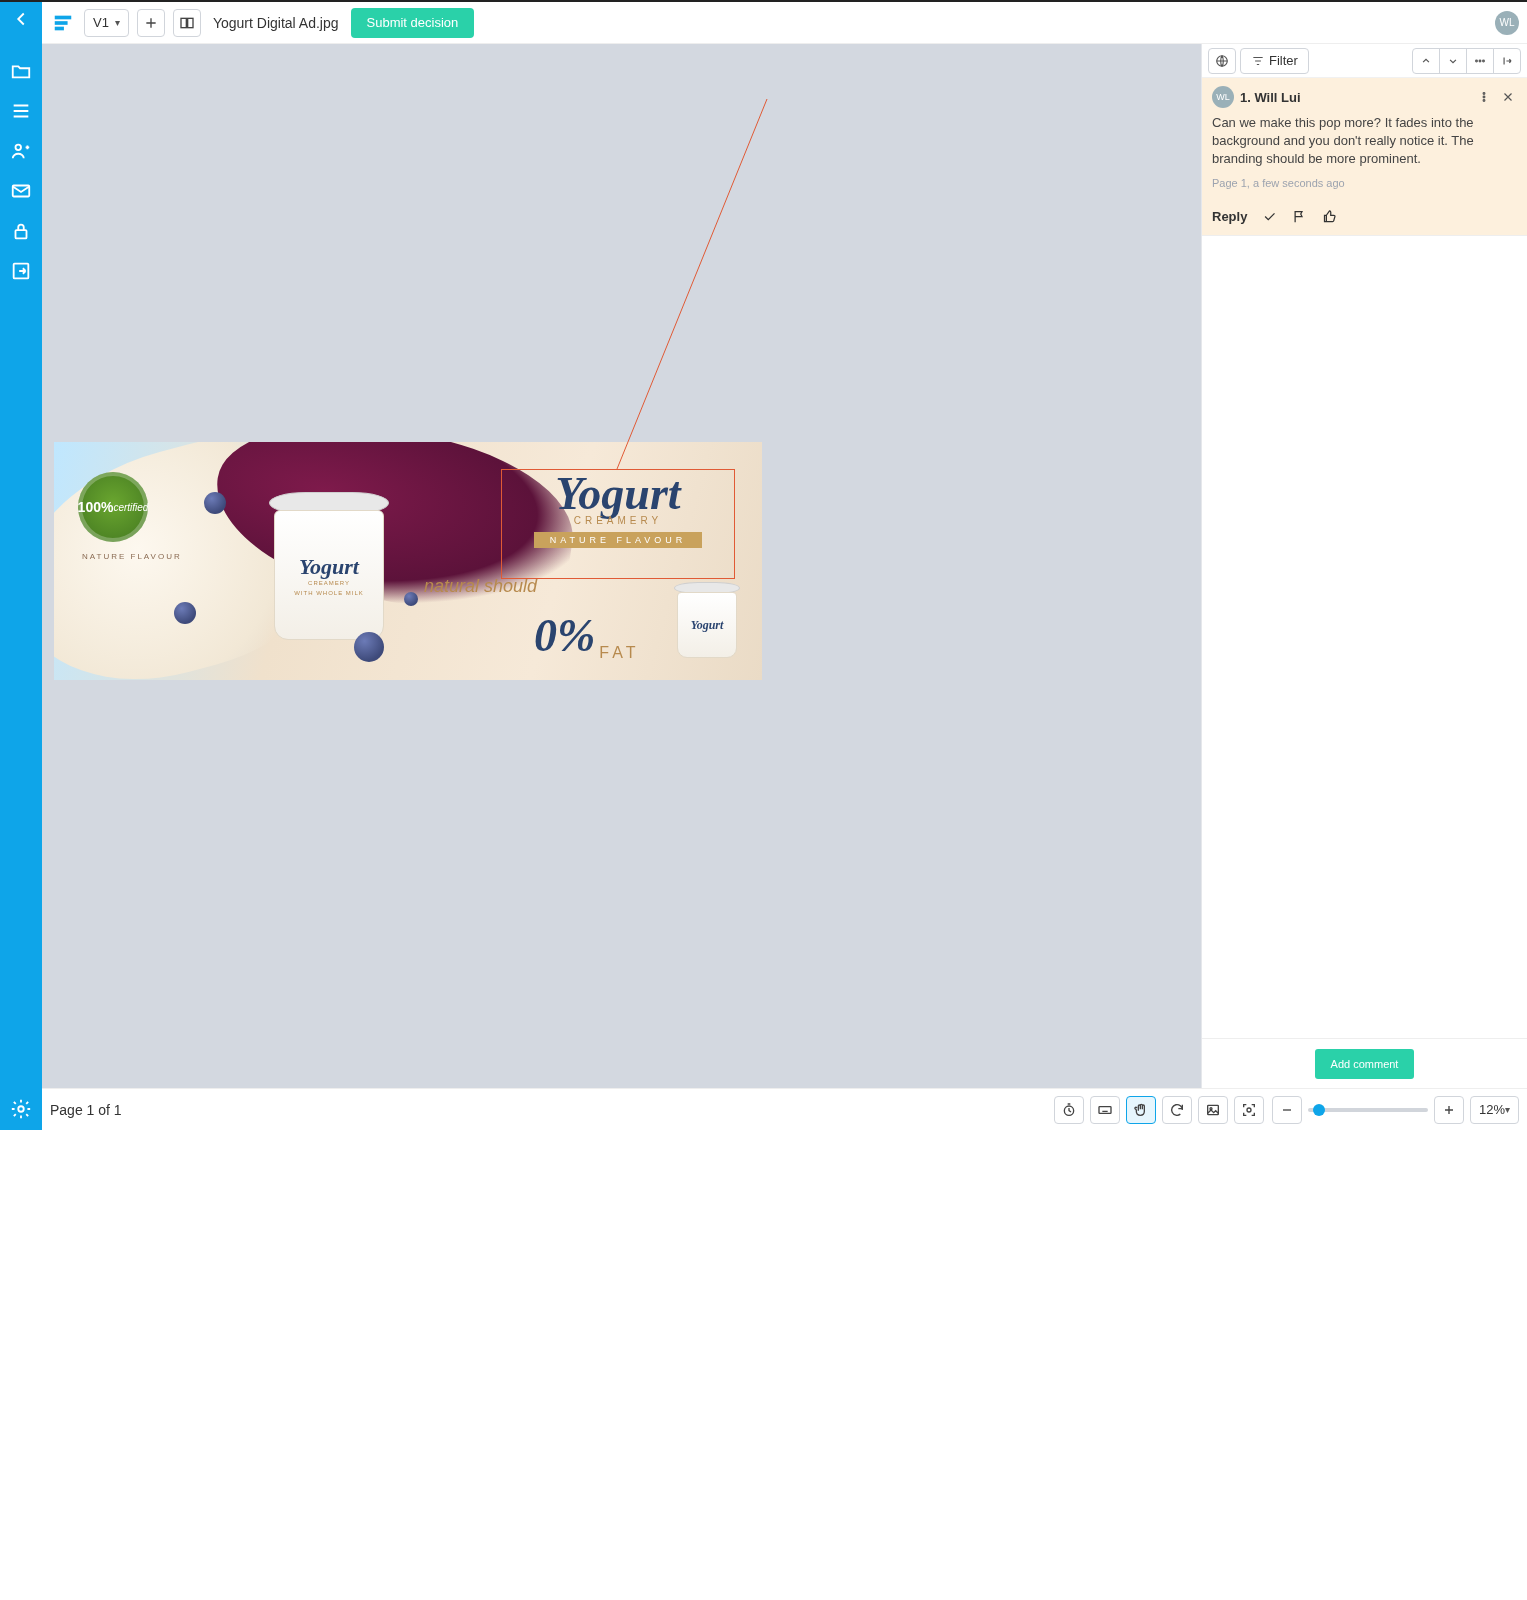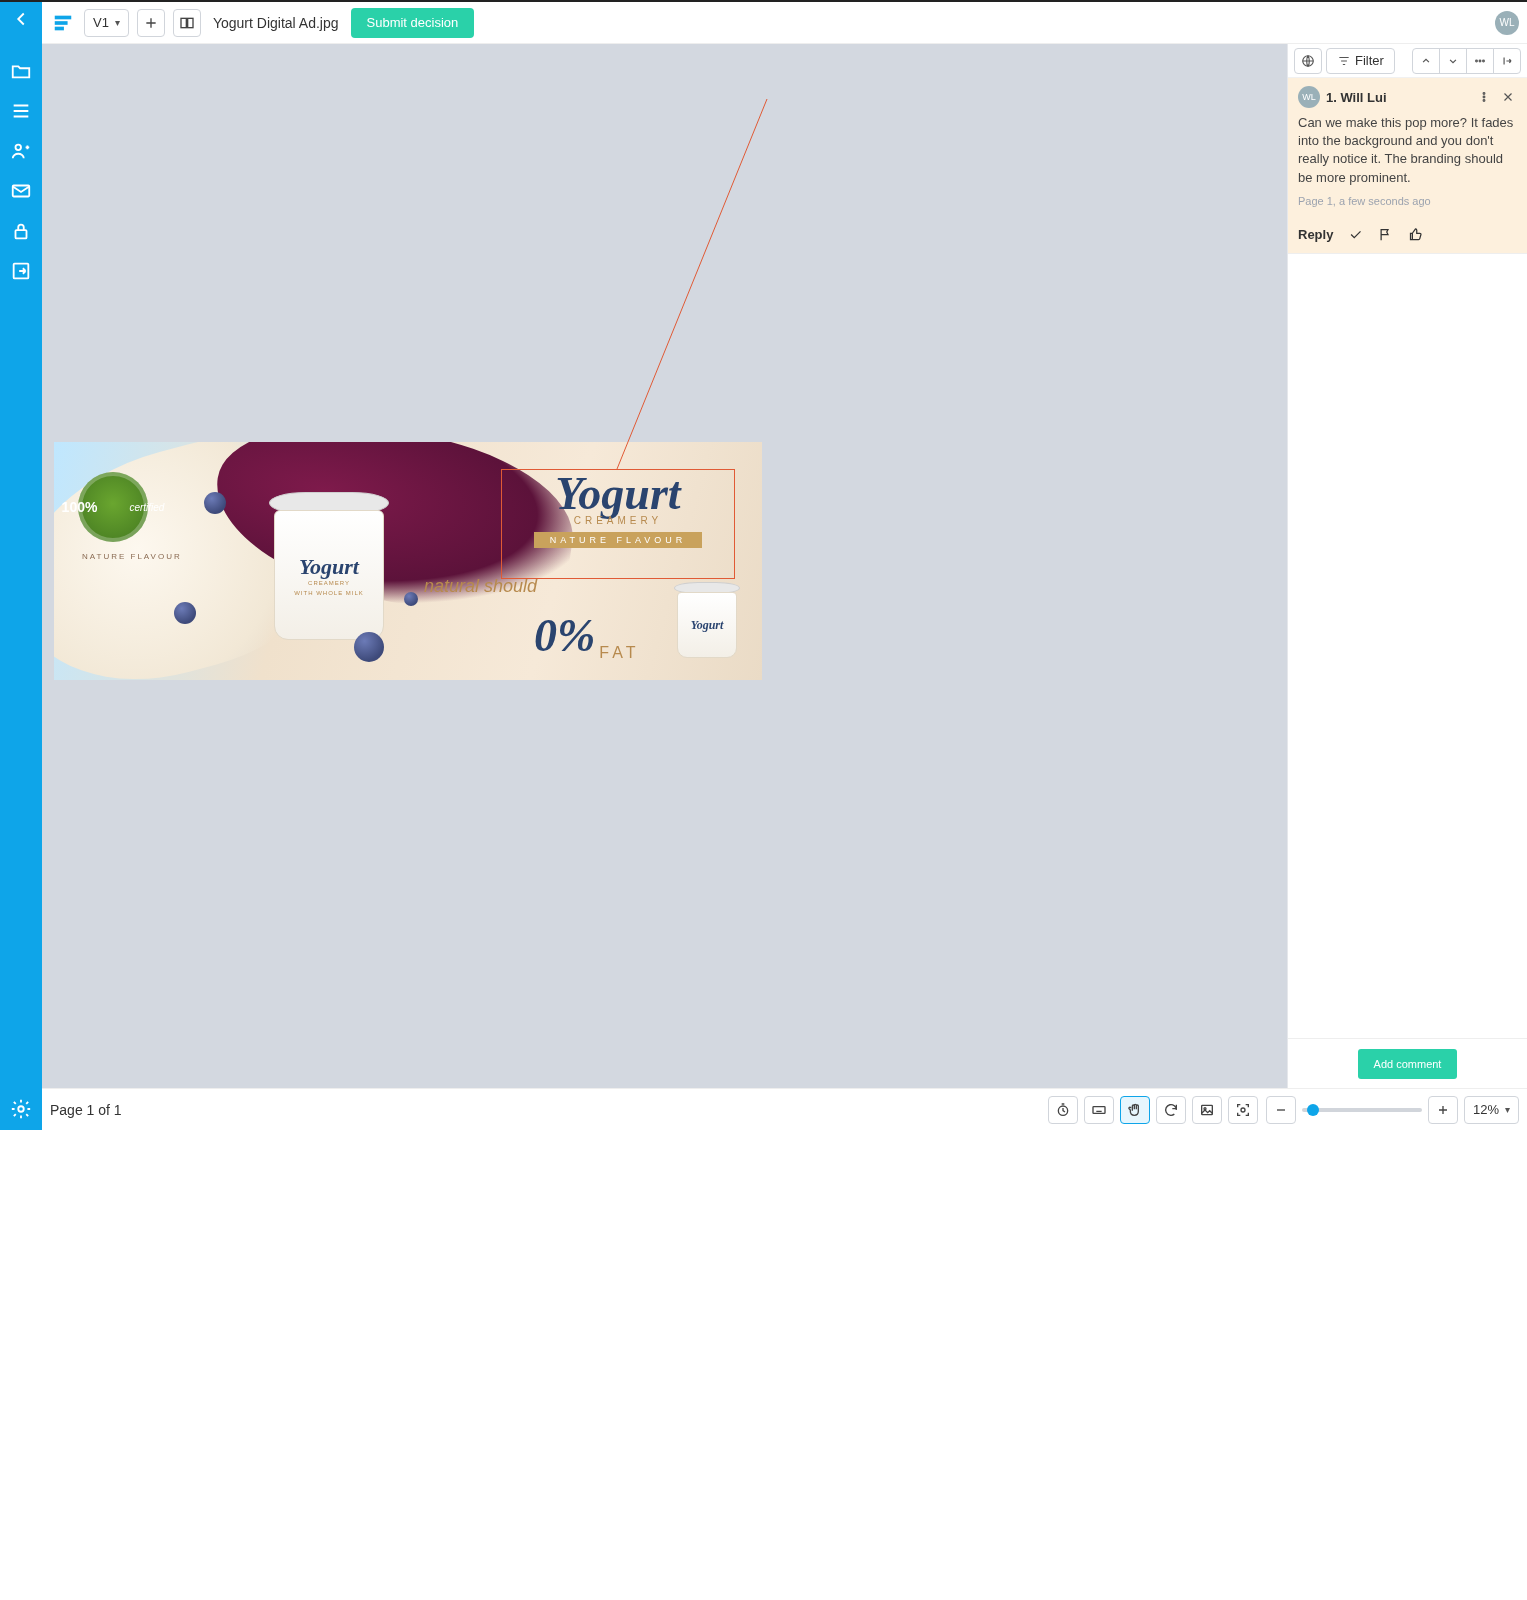--- a/index.html
+++ b/index.html
@@ -21,21 +21,21 @@
   .icon-btn { width: 28px; height: 28px; border: 1px solid #d1d5db; border-radius: 4px; display: flex; align-items: center; justify-content: center; cursor: pointer; background: #fff; }
   .icon-btn svg { width: 16px; height: 16px; stroke: #444; fill: none; stroke-width: 2; }
   .filename { font-size: 14px; color: #333; padding: 0 4px; max-width: 200px; overflow: hidden; white-space: nowrap; text-overflow: ellipsis; }
   .submit-btn { background: #2ad1a9; color: #fff; border: none; border-radius: 4px; height: 30px; padding: 0 16px; font-size: 13px; cursor: pointer; }
   .topbar .grow { flex: 1; }
   .avatar-top { width: 24px; height: 24px; border-radius: 50%; background: #9ab0b8; color: #fff; font-size: 10px; display: flex; align-items: center; justify-content: center; font-weight: 500; }
   
   .body { flex: 1; display: flex; min-height: 0; }
   .canvas-wrap { flex: 1; background: #d3d8e0; position: relative; overflow: hidden; }
   
-  .panel { width: 240px; border-left: 1px solid #e5e7eb; display: flex; flex-direction: column; background: #fff; }
+  .panel { width: 326px; border-left: 1px solid #e5e7eb; display: flex; flex-direction: column; background: #fff; }
   .panel-toolbar { height: 34px; display: flex; align-items: center; padding: 4px 6px; gap: 0; border-bottom: 1px solid #f1f1f1; }
   .panel-toolbar .tb-btn { width: 28px; height: 26px; border: 1px solid #d1d5db; display: flex; align-items: center; justify-content: center; cursor: pointer; background: #fff; }
   .panel-toolbar .tb-btn:first-child { border-radius: 4px 0 0 4px; }
   .panel-toolbar .filter-btn { border: 1px solid #d1d5db; border-radius: 4px; height: 26px; display: flex; align-items: center; gap: 4px; padding: 0 10px; font-size: 13px; cursor: pointer; margin-left: 4px; color: #333; }
   .panel-toolbar .grow { flex: 1; }
   .panel-toolbar .right-group { display: flex; }
   .panel-toolbar .right-group .tb-btn { border-radius: 0; margin-left: -1px; }
   .panel-toolbar .right-group .tb-btn:first-child { border-radius: 4px 0 0 4px; margin-left: 0; }
   .panel-toolbar .right-group .tb-btn:last-child { border-radius: 0 4px 4px 0; }
   .panel-toolbar svg { width: 14px; height: 14px; stroke: #555; fill: none; stroke-width: 2; }
@@ -59,34 +59,34 @@
   .bottombar { height: 42px; border-top: 1px solid #eee; display: flex; align-items: center; padding: 0 8px; gap: 8px; }
   .page-info { font-size: 14px; color: #333; }
   .bottombar .grow { flex: 1; }
   .tool-group { display: flex; gap: 6px; }
   .tool-btn { width: 30px; height: 28px; border: 1px solid #d1d5db; border-radius: 4px; display: flex; align-items: center; justify-content: center; cursor: pointer; background: #fff; }
   .tool-btn.active { border-color: #0ea5e9; background: #e6f6fd; }
   .tool-btn svg { width: 16px; height: 16px; stroke: #444; fill: none; stroke-width: 2; }
   .zoom-group { display: flex; align-items: center; gap: 6px; }
   .zoom-slider { width: 120px; height: 4px; background: #d1d5db; border-radius: 2px; position: relative; }
   .zoom-thumb { position: absolute; top: -4px; width: 12px; height: 12px; border-radius: 50%; background: #0ea5e9; left: 4%; }
-  .zoom-dropdown { border: 1px solid #d1d5db; border-radius: 4px; height: 28px; display: flex; align-items: center; padding: 0 8px; font-size: 13px; cursor: pointer; gap: 6px; color: #333; }
+  .zoom-dropdown { border: 1px solid #d1d5db; border-radius: 4px; height: 28px; display: flex; align-items: center; padding: 0 8px; font-size: 13px; cursor: pointer; gap: 0; color: #333; }
   .zoom-dropdown .caret { font-size: 10px; color: #555; }
   
   .canvas-img {
     position: absolute; left: 12px; right: 0; top: 398px; height: 238px;
     background: linear-gradient(105deg, #bfe7ff 0%, #f0e1cc 35%, #f6e9d8 70%, #eadbc6 100%);
     display: flex; align-items: stretch;
     width: 708px;
     overflow: hidden;
   }
   .blob-milk { position: absolute; left: -40px; top: 10px; width: 320px; height: 220px; background: radial-gradient(circle at 40% 40%, #fdf8ef 0%, #f2e8d6 60%, transparent 70%); border-radius: 60% 40% 50% 50%; transform: rotate(-15deg);}
   .blob-berry { position: absolute; left: 160px; top: -10px; width: 360px; height: 170px; background: radial-gradient(ellipse at 30% 40%, #7e1a4b 0%, #5c123a 60%, transparent 75%); border-radius: 50% 60% 40% 70%; transform: rotate(8deg);}
   .badge-cert { position: absolute; left: 24px; top: 30px; width: 70px; height: 70px; border-radius: 50%; background: radial-gradient(circle at 50% 45%, #6aa62f 0%, #4d8424 70%); color: #fff; display: flex; flex-direction: row; align-items: center; justify-content: center; font-size: 14px; font-weight: 700; box-shadow: inset 0 0 0 4px rgba(255,255,255,0.25); }
-  .badge-cert span:last-child { font-size: 10px; font-style: italic; font-weight: 400; padding-left: 32px; }
+  .badge-cert span:last-child { font-size: 10px; font-style: italic; font-weight: 400; }
   .nat-flav { position:absolute; left:28px; top:110px; font-size:8px; letter-spacing:2px; color:#8a6b53; }
   .cup { position: absolute; left: 210px; top: 50px; width: 130px; height: 160px; }
   .cup .lid { width: 120px; height: 22px; background: #e8e8e8; border-radius: 60px/18px; border: 1px solid #cfcfcf; margin: 0 auto; }
   .cup .body2 { width: 110px; height: 130px; background: linear-gradient(180deg,#fff,#f3efe7); margin: -4px auto 0; border-radius: 6px 6px 14px 14px; border: 1px solid #e2d9c8; display:flex; flex-direction:column; align-items:center; justify-content:center; }
   .cup .brand { font-family: Georgia, serif; font-size: 22px; font-style: italic; color: #2a446f; font-weight:700;}
   .cup .sub { font-size:6px; letter-spacing:1px; color:#b78a4e;}
   .flavor-txt { position:absolute; left: 370px; top: 135px; font-family: Georgia, serif; font-style: italic; color:#b78a4e; font-size:18px; text-align:center; line-height:1; }
   .zero { position:absolute; left: 480px; bottom: 18px; display:flex; align-items:flex-end; gap:4px; }
   .zero .big { font-family: Georgia, serif; font-style: italic; font-size: 46px; color:#2a446f; font-weight:700; }
   .zero .fat { font-size:16px; letter-spacing:4px; color:#b78a4e; }

